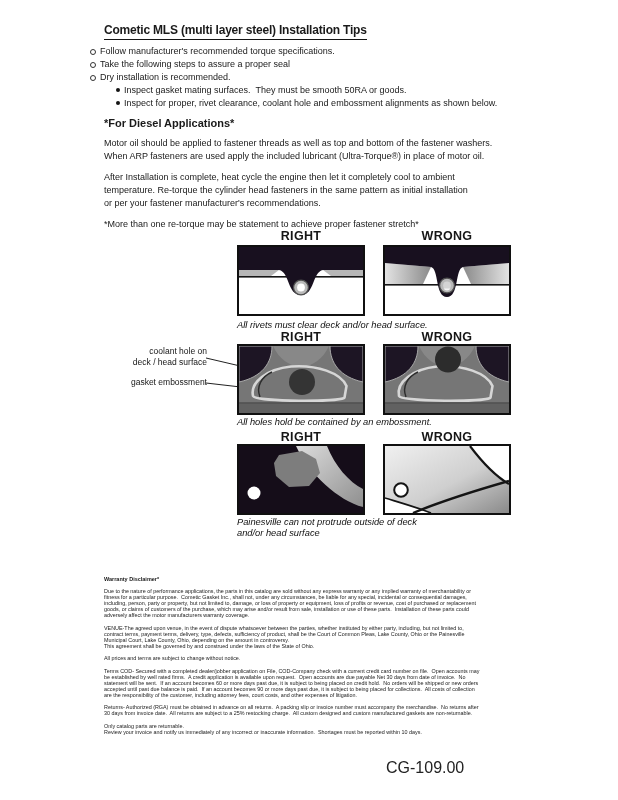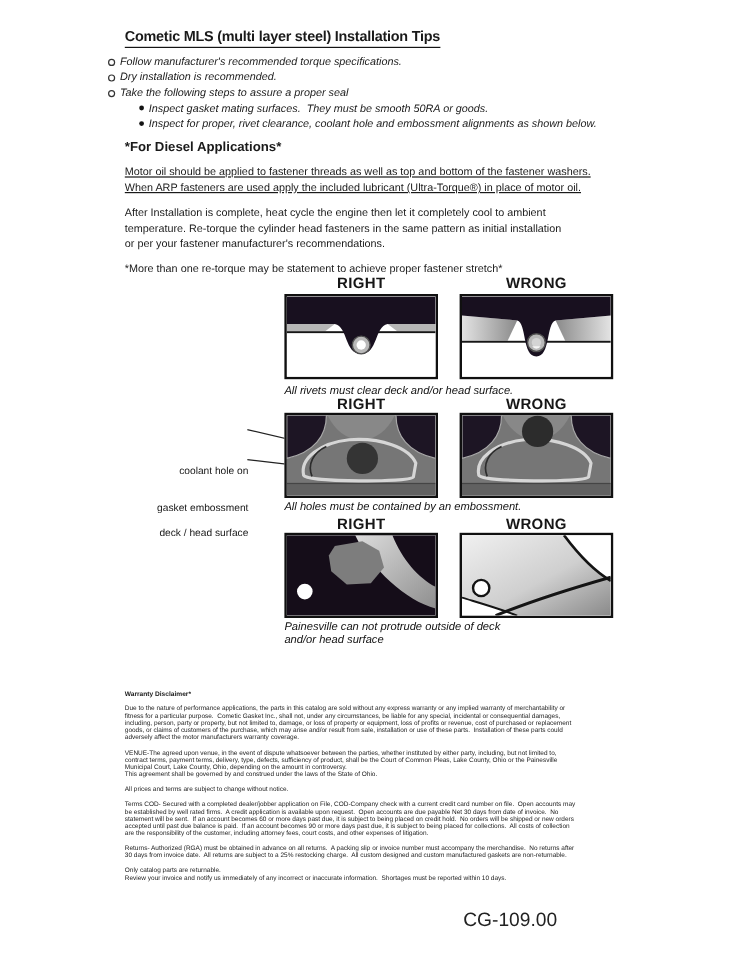--- a/index.html
+++ b/index.html
@@ -3,39 +3,39 @@
 <meta charset="utf-8">
 <style>
   html,body{margin:0;padding:0;background:#fff;}
   .page{position:relative;width:618px;height:800px;background:#ffffff;
         font-family:"Liberation Sans",sans-serif;color:#1a1a1a;overflow:hidden;}
 
   .title{position:absolute;left:104px;top:23px;font-size:12px;font-weight:bold;
          letter-spacing:-0.2px;border-bottom:1.6px solid #141414;padding-bottom:2px;white-space:pre;}
 
   .bullets{position:absolute;left:90px;top:45px;font-size:9px;line-height:13px;}
-  .b-row{display:flex;align-items:flex-start;font-style:italic;}
+  .b-row{display:flex;align-items:flex-start;}
   .circ{flex:0 0 auto;width:4px;height:4px;border:1px solid #333;border-radius:50%;margin:3.5px 4px 0 0;}
   .dot{flex:0 0 auto;width:4px;height:4px;background:#141414;border-radius:50%;margin:4px 4px 0 26px;}
   .b-text{white-space:pre;}
 
   .diesel-h{position:absolute;left:104px;top:117px;font-size:11px;font-weight:bold;white-space:pre;}
   .para{position:absolute;left:104px;font-size:9px;line-height:13px;}
   .para div{white-space:pre;}
-  .p1{top:137px;text-decoration:underline;} .p2{top:171px;} .note{top:218px;}
+  .p1{top:137px;} .p2{top:171px;} .note{top:218px;}
 
   .fig-label{position:absolute;width:128px;text-align:center;
              font-size:12.5px;font-weight:bold;letter-spacing:0.3px;color:#161616;white-space:pre;}
   .panel{position:absolute;width:128px;height:71px;border:2px solid #101010;box-sizing:border-box;background:#fff;}
   .panel svg{display:block;width:124px;height:67px;}
   .caption{position:absolute;left:237px;font-size:9.3px;color:#111;line-height:11px;white-space:pre;font-style:italic;}
 
   .callout{position:absolute;left:95px;width:112px;text-align:right;
            font-size:8.5px;line-height:10.5px;color:#161616;}
-  .callout div{white-space:pre;margin-top:41px;}
+  .callout div{white-space:pre;}
   .callout-lines{position:absolute;left:206px;top:352px;width:100px;height:42px;}
 
   .disclaimer{position:absolute;left:104px;top:576px;width:420px;}
   .fp-h{font-size:5.5px;font-weight:bold;margin:0 0 6px 0;white-space:pre;}
   .fp{font-size:5.4px;line-height:6px;white-space:pre;color:#222;}
   .fp-gap{height:6.5px;}
 
   .footer-code{position:absolute;left:386px;top:759px;font-size:16px;color:#222;white-space:pre;}
 </style>
 </head>
@@ -45,25 +45,25 @@
 
   <div class="title">Cometic MLS (multi layer steel) Installation Tips</div>
 
   <div class="bullets">
     <div class="b-row">
       <span class="circ"></span>
       <span class="b-text">Follow manufacturer's recommended torque specifications.</span>
     </div>
     <div class="b-row">
       <span class="circ"></span>
+      <span class="b-text">Take the following steps to assure a proper seal</span>
+    </div>
+    <div class="b-row">
+      <span class="circ"></span>
       <span class="b-text">Dry installation is recommended.</span>
-    </div>
-    <div class="b-row">
-      <span class="circ"></span>
-      <span class="b-text">Take the following steps to assure a proper seal</span>
     </div>
     <div class="b-row">
       <span class="dot"></span>
       <span class="b-text">Inspect gasket mating surfaces.  They must be smooth 50RA or goods.</span>
     </div>
     <div class="b-row">
       <span class="dot"></span>
       <span class="b-text">Inspect for proper, rivet clearance, coolant hole and embossment alignments as shown below.</span>
     </div>
   </div>
@@ -153,21 +153,21 @@
       <path d="M34,0 C40,13 50,20 62,21 C74,20 84,13 90,0 Z" fill="#888888"></path>
       <path d="M0,0 H33 C33,17 23,31 0,36 Z" fill="#1d1524" stroke="#a8a8a8" stroke-width="1"></path>
       <path d="M124,0 H91 C91,17 101,31 124,36 Z" fill="#1d1524" stroke="#a8a8a8" stroke-width="1"></path>
       <rect y="57" width="124" height="10" fill="#616161"></rect>
       <rect y="56.4" width="124" height="1" fill="#454545"></rect>
       <path d="M14,50 C11,36 28,23 52,20.5 C78,18.5 102,27 107.5,40 L105.5,51.5 C103,56 17,56 14,50 Z" fill="none" stroke="#d6d6d6" stroke-width="2.6"></path>
       <path d="M21,51 C17,41 22,31 33,26" fill="none" stroke="#2c2c2c" stroke-width="1.4"></path>
       <circle cx="63" cy="13.5" r="13" fill="#2c2c2c"></circle>
     </svg>
   </div>
-  <div class="caption" style="top:417px">All holes must be contained by an embossment.</div>
+  <div class="caption" style="top:417px">All holes hold be contained by an embossment.</div>
 
   <div class="fig-label" style="left:237px;top:430px">RIGHT</div>
   <div class="fig-label" style="left:383px;top:430px">WRONG</div>
   <div class="panel" style="left:237px;top:444px">
     <svg viewBox="0 0 124 67">
       <defs>
         <linearGradient id="g3r" x1="0" y1="0" x2="1" y2="1">
           <stop offset="0" stop-color="#dcdcdc"></stop>
             <stop offset="1" stop-color="#8f8f8f"></stop>
         </linearGradient>

